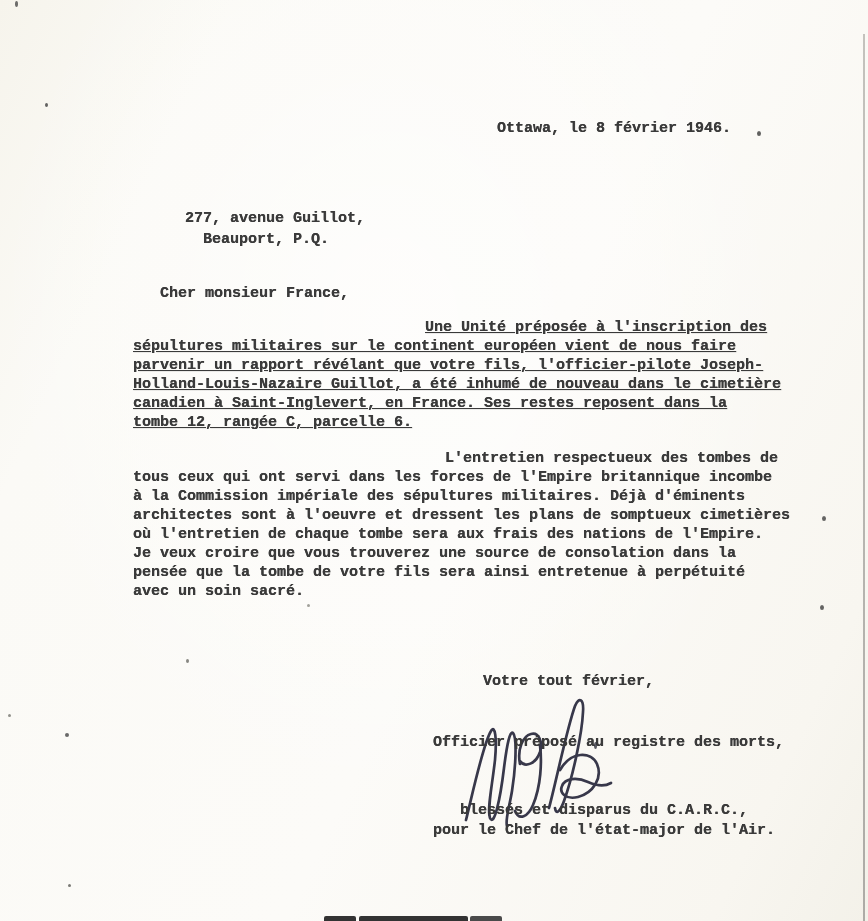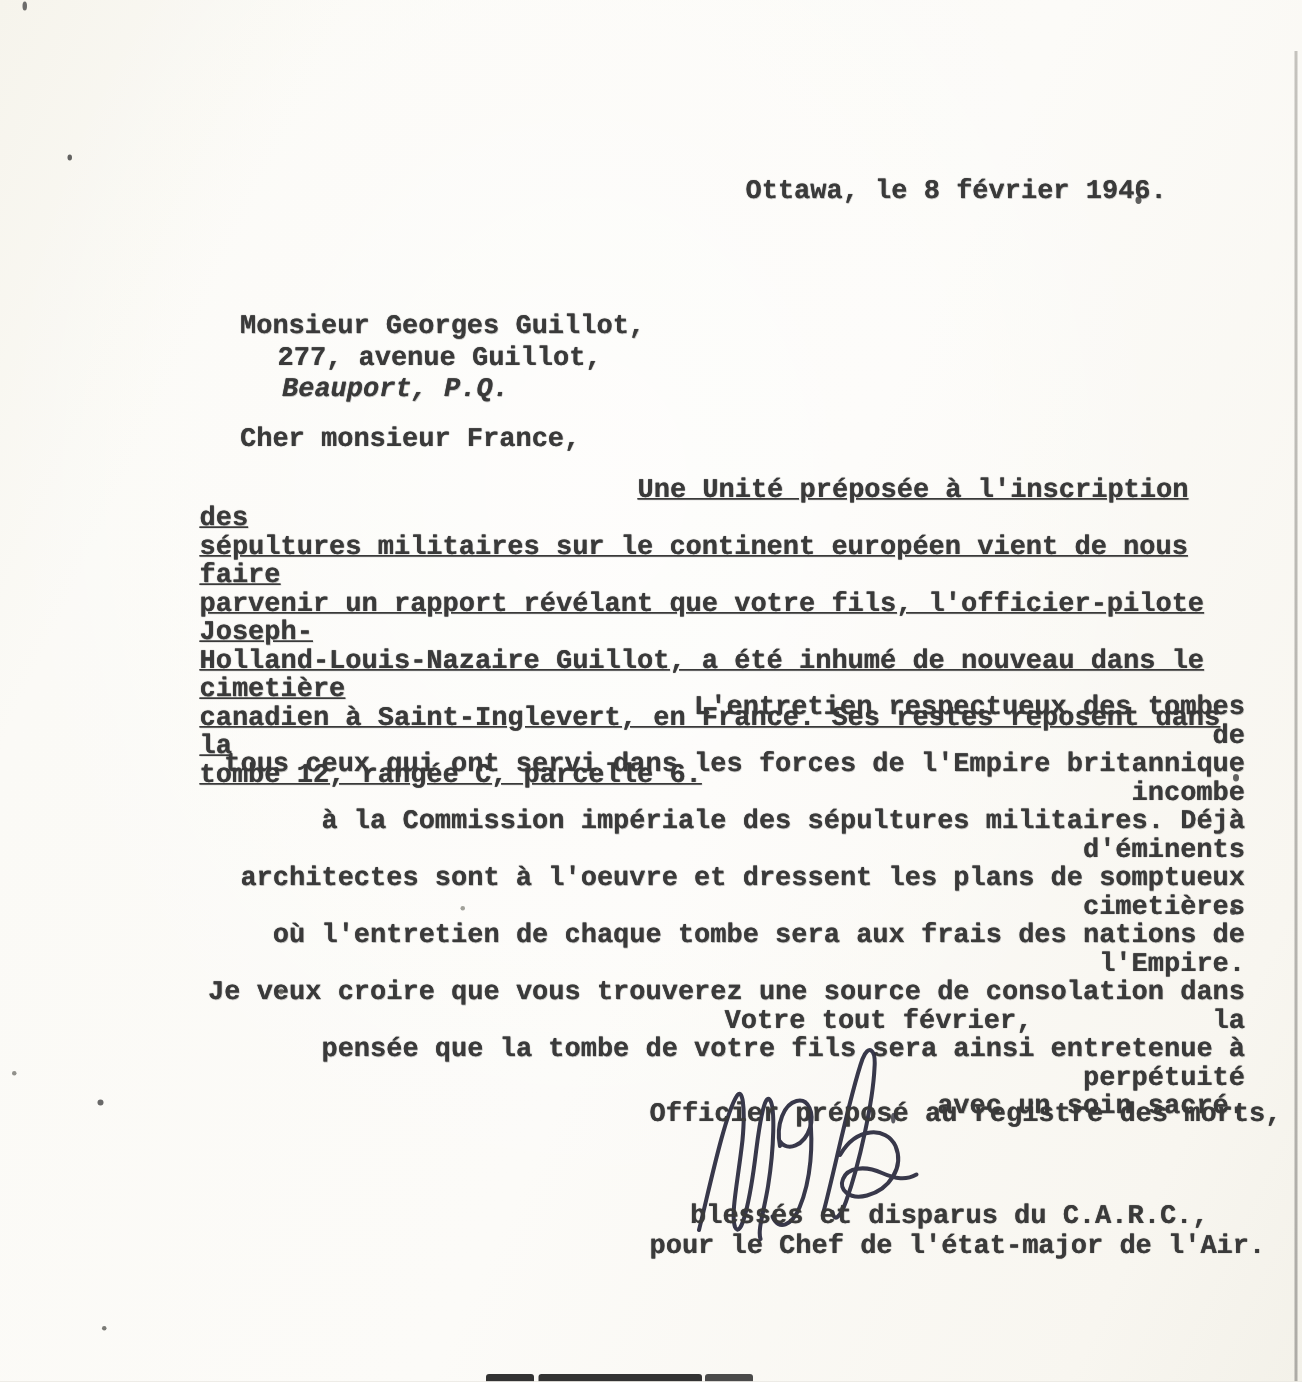--- a/index.html
+++ b/index.html
@@ -6,55 +6,54 @@
   .page{
     position:relative;
     width:868px;height:921px;
     margin:0 auto;
     background:
       radial-gradient(ellipse at 45% 35%, rgba(255,255,255,.6) 0%, rgba(255,255,255,0) 60%),
       linear-gradient(115deg, #f6f4ec 0%, #fbfaf6 18%, #fcfbf8 55%, #f8f6f0 88%, #f3f1e9 100%);
     overflow:hidden;
     font-family:"Liberation Mono","DejaVu Sans Mono",monospace;
     font-weight:700;
-    font-size:18px;
+    font-size:15px;
     line-height:19px;
     color:#3a3a3a;
     text-shadow:0 0 .6px rgba(45,45,45,.85), .4px .4px 0 rgba(70,70,70,.25);
   }
   .abs{position:absolute;}
   .dateline{left:497px;top:119px;}
   .recipient{left:160px;top:208px;line-height:21px;}
   .recipient .r2{margin-left:25px;}
-  .recipient .r3{margin-left:28px;font-style:italic;}
+  .recipient .r3{margin-left:43px;}
   .salutation{left:160px;top:284px;}
   .para{left:133px;width:697px;white-space:pre-line;}
   .p1{top:318px;text-indent:292px;text-decoration:underline;}
-  .p2{top:463px;text-indent:312px;text-align:right;}
+  .p2{top:449px;text-indent:312px;}
   .p3{top:619px;text-indent:300px;}
   .valediction{left:483px;top:672px;}
   .sigblock{left:433px;top:733px;line-height:20px;}
   .sigblock .ind{margin-left:27px;margin-top:48px;}
   .signature{left:448px;top:686px;pointer-events:none;}
   .scan-edge{left:863px;top:34px;width:2px;height:887px;background:linear-gradient(#c4c2bd,#adaba6);}
   .bar{position:absolute;background:#333;border-radius:2px 2px 0 0;height:5px;top:916px;}
   .bar1{left:324px;width:32px;}
   .bar2{left:359px;width:109px;}
   .bar3{left:470px;width:32px;background:#4a4a4a;}
   .speck{position:absolute;border-radius:50%;opacity:.8;}
 </style>
 </head>
 <body>
 
 <div class="page">
 
   <div class="abs dateline">Ottawa, le 8 février 1946.</div>
 
   <div class="abs recipient">
-    <div class="r1">Monsieur Georges Guillot,</div>
     <div class="r2">277, avenue Guillot,</div>
     <div class="r3">Beauport, P.Q.</div>
   </div>
 
   <div class="abs salutation">Cher monsieur France,</div>
 
   <div class="abs para p1">Une Unité préposée à l'inscription des
 sépultures militaires sur le continent européen vient de nous faire
 parvenir un rapport révélant que votre fils, l'officier-pilote Joseph-
 Holland-Louis-Nazaire Guillot, a été inhumé de nouveau dans le cimetière

